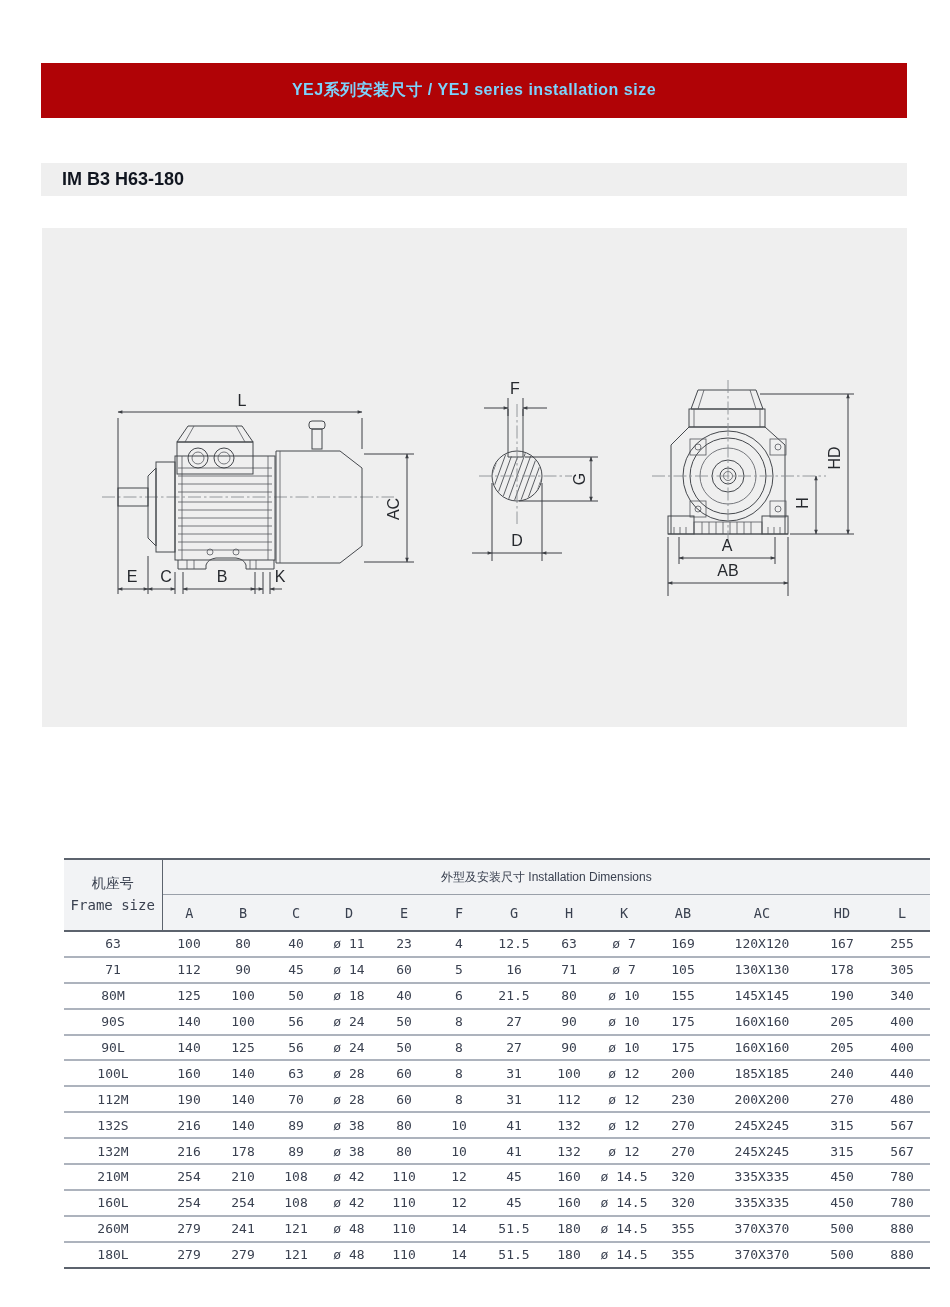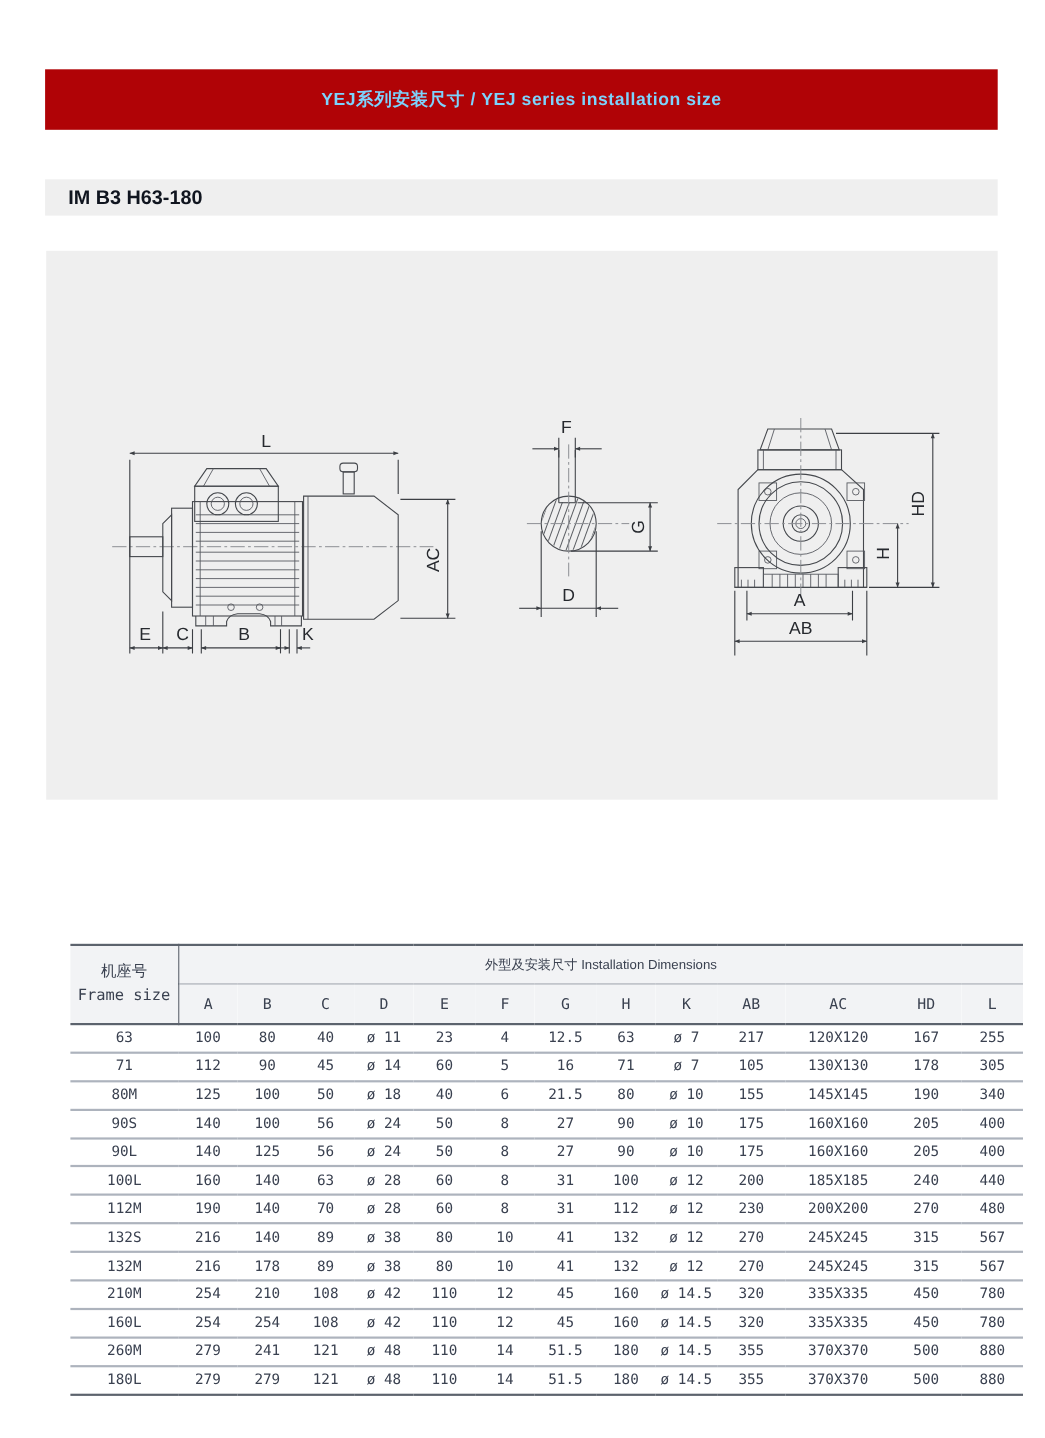--- a/index.html
+++ b/index.html
@@ -304,21 +304,21 @@
           <td>63</td>
           <td>100</td>
           <td>80</td>
           <td>40</td>
           <td>ø 11</td>
           <td>23</td>
           <td>4</td>
           <td>12.5</td>
           <td>63</td>
           <td>ø 7</td>
-          <td>217</td>
+          <td>169</td>
           <td>120X120</td>
           <td>167</td>
           <td>255</td>
         </tr>
         <tr>
           <td>71</td>
           <td>112</td>
           <td>90</td>
           <td>45</td>
           <td>ø 14</td>

